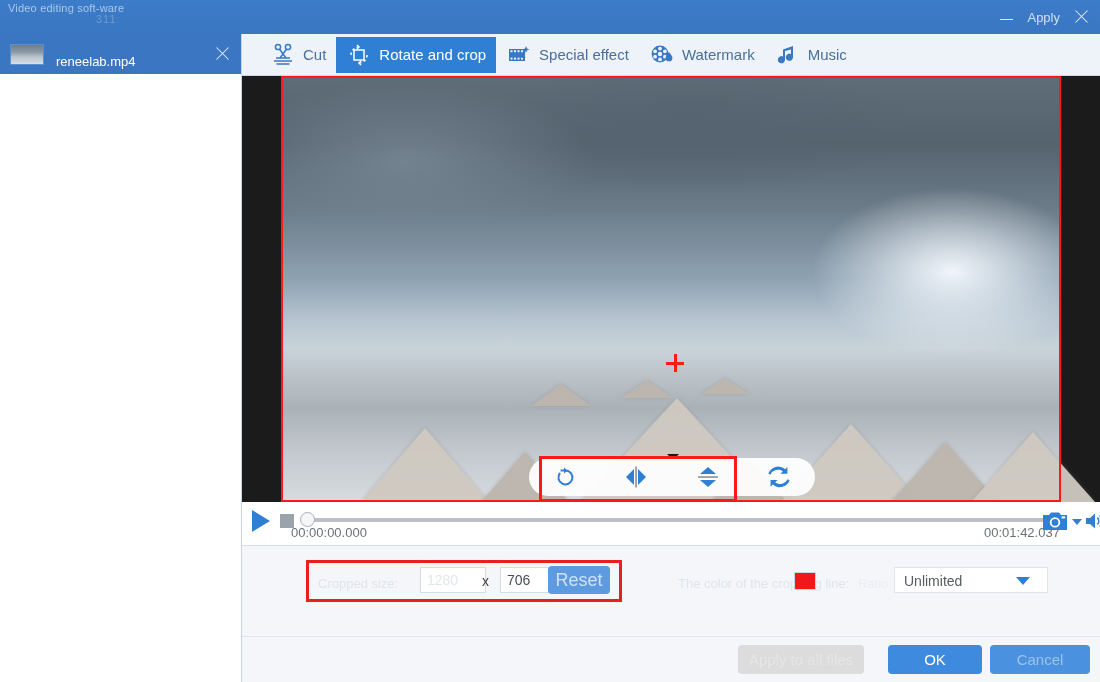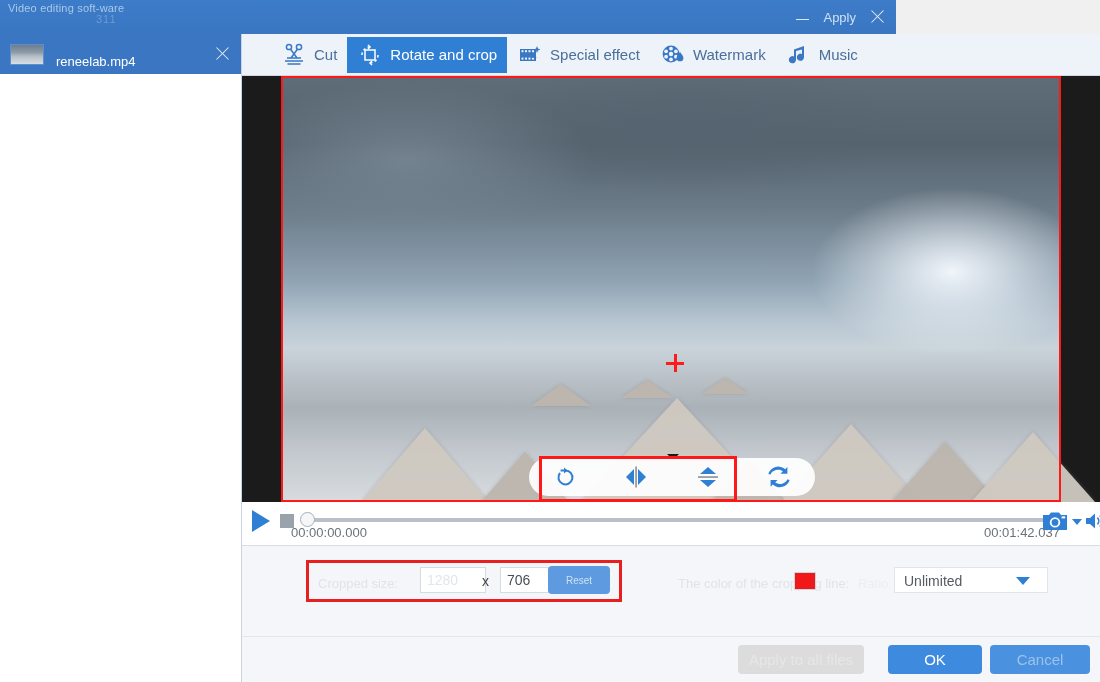--- a/index.html
+++ b/index.html
@@ -6,21 +6,21 @@
   html, body {
     width: 1100px; height: 682px;
     font-family: "Liberation Sans", sans-serif;
     overflow: hidden;
     background: #f0f0f0;
   }
   #app { position: relative; width: 1100px; height: 682px; }
 
   
   .titlebar {
-    position: absolute; left: 0; top: 0; width: 896px; height: 34px;
+    position: absolute; left: 0; top: 0; width: 1100px; height: 34px;
     background: linear-gradient(180deg,#3d7cc9 0%, #3a76c2 100%);
   }
   .titlebar-text {
     position: absolute; left: 8px; top: 2px; width: 180px;
     font-size: 11px; line-height: 12px; color: #a9c8e8;
     letter-spacing: .2px;
   }
   .titlebar-ghost {
     position: absolute; left: 96px; top: 13px;
     font-size: 11px; color: #6e9bd2; letter-spacing: 1px;
@@ -58,21 +58,21 @@
   .file-close::before, .file-close::after {
     content:""; position:absolute; left:-1px; top:7px; width:17px; height:1px; background:#e6eefa;
   }
   .file-close::before { transform: rotate(45deg); }
   .file-close::after  { transform: rotate(-45deg); }
 
   
   .tabbar {
     position: absolute; left: 242px; top: 34px; width: 858px; height: 42px;
     background: #eef3f9; border-bottom: 1px solid #cdd8e4;
-    display: flex; align-items: center; padding-left: 29px;
+    display: flex; align-items: center; padding-left: 18px;
   }
   .tab {
     display: flex; align-items: center; gap: 7px; height: 36px;
     padding: 0 10px; cursor: pointer; position: relative;
   }
   .tab-label { font-size: 15px; color: #4a6f9a; white-space: nowrap; }
   .tab.active { background: #2f7fd4; text-align: right; }
   .tab.active .tab-label { color: #ffffff; }
   .tab.active .ico svg { stroke: #ffffff; fill: none; }
   .ico { width: 26px; height: 26px; display: block; flex: 0 0 26px; }
@@ -187,21 +187,21 @@
   }
   .inp-w { left: 178px; top: 13px; width: 66px; color: #e2e7ec; }
   .inp-h { left: 258px; top: 13px; width: 54px; }
   .x-sep { position: absolute; left: 240px; top: 19px; font-size: 14px; color: #3f4449; }
   .spin { position: absolute; left: 312px; top: 13px; width: 20px; height: 26px; background:#fff; border:1px solid #d5dce4; border-left:none; cursor:pointer; }
   .spin .up, .spin .dn { position:absolute; left:5px; width:0; height:0; border-left:5px solid transparent; border-right:5px solid transparent; }
   .spin .up { top: 5px; border-bottom: 6px solid #4f90d9; }
   .spin .dn { bottom: 5px; border-top: 6px solid #4f90d9; }
   .reset-btn {
     position: absolute; left: 306px; top: 12px; width: 62px; height: 28px;
-    background: #5d9ae0; border-radius: 4px; color: #cfe1f5; font-size: 10px;
+    background: #5d9ae0; border-radius: 4px; color: #cfe1f5; font-size: 18px;
     display: flex; align-items: center; justify-content: center; cursor: pointer;
   }
 
   .color-lbl { position: absolute; left: 436px; top: 22px; }
   .color-sw {
     position: absolute; left: 552px; top: 18px; width: 22px; height: 18px;
     background: #f01818; border: 1px solid #cfd6dd; cursor: pointer;
   }
   .ratio-lbl { position: absolute; left: 616px; top: 22px; color: #eaeef2; }
   .ratio-sel {

